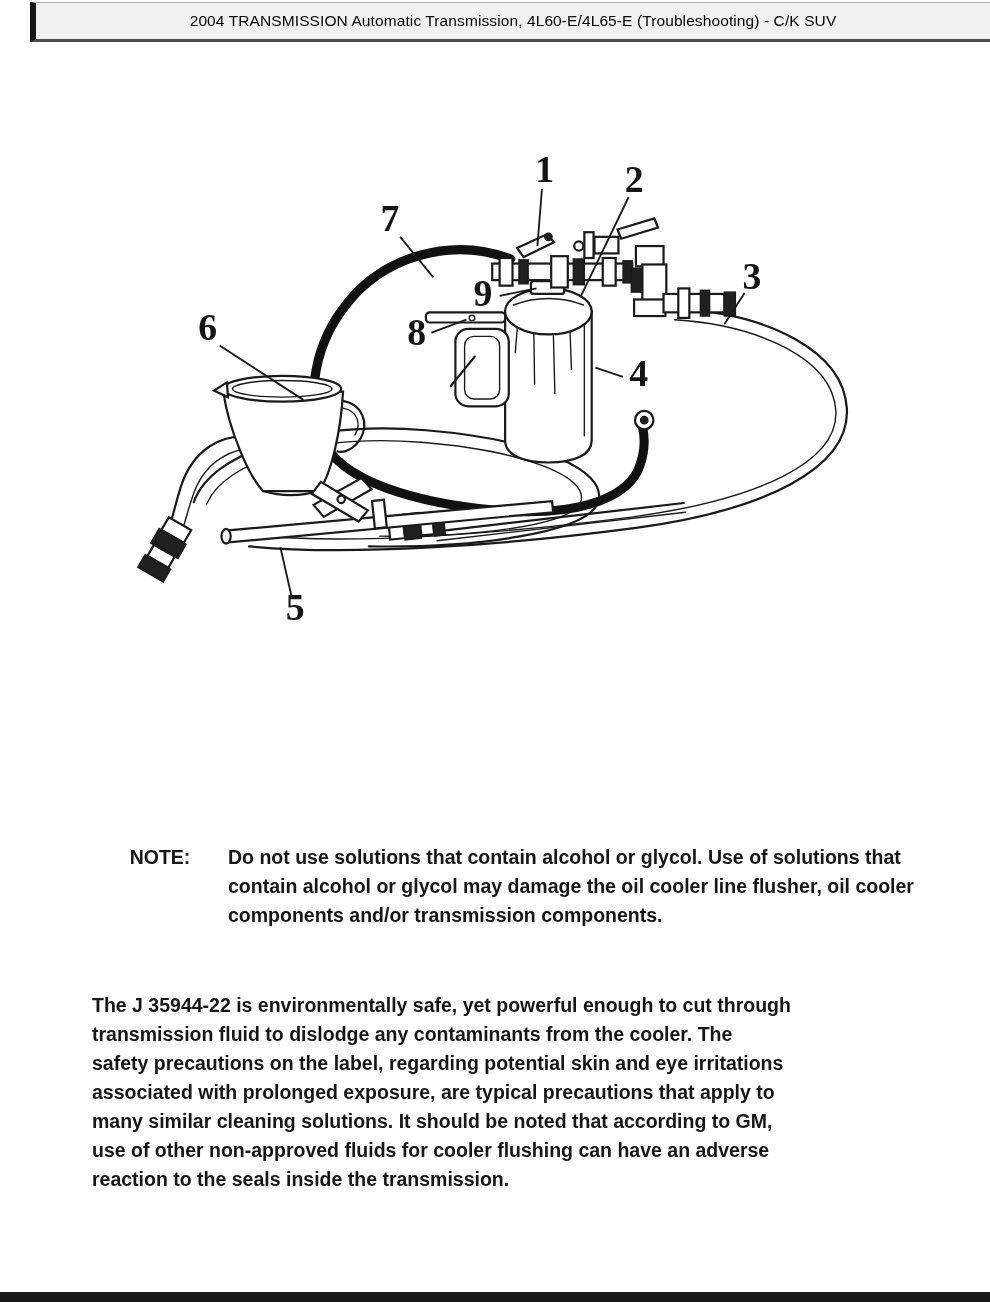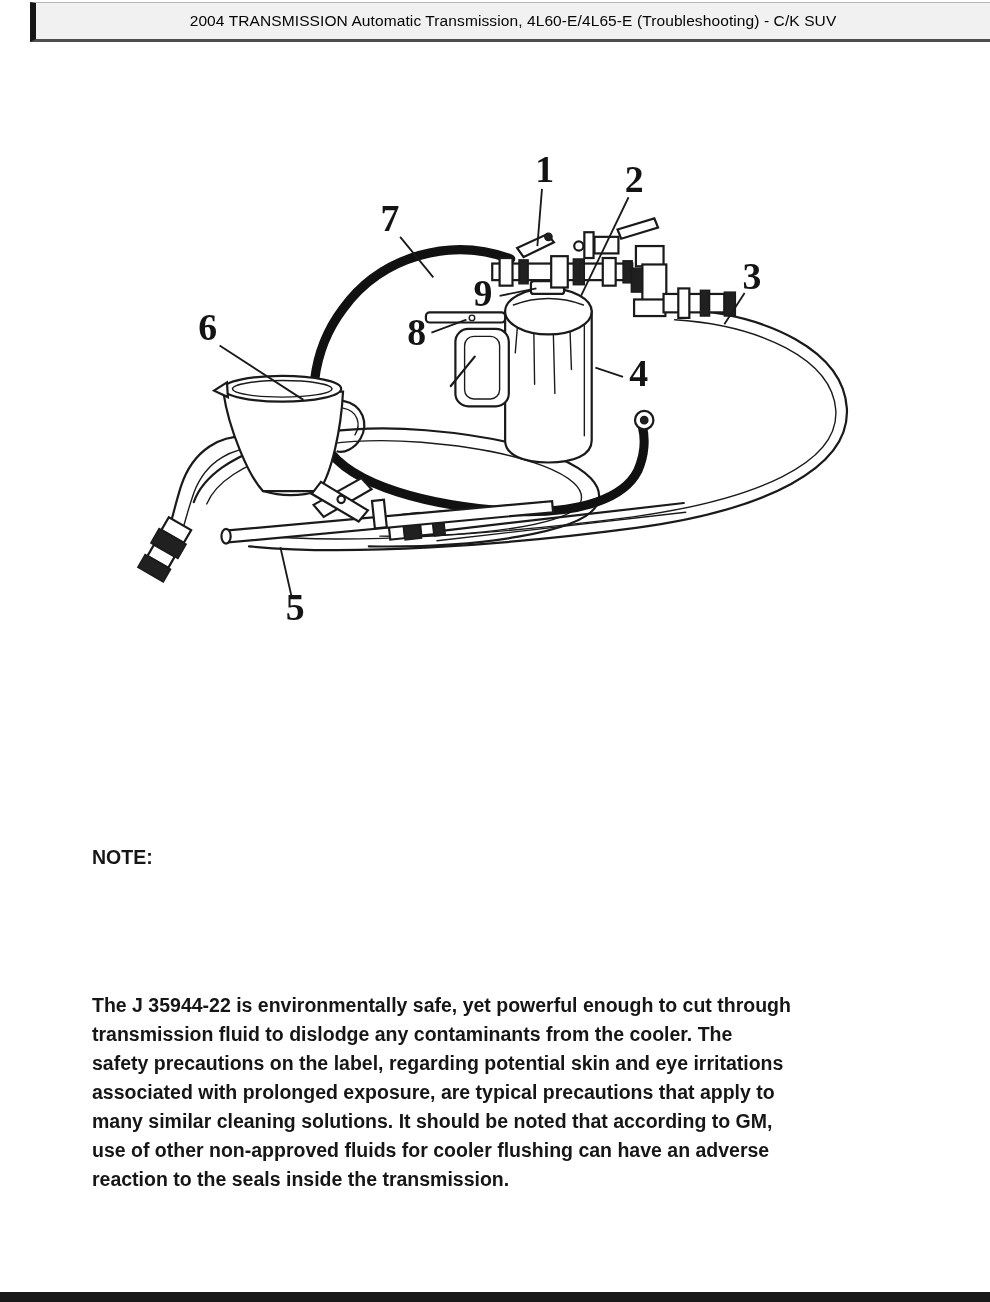--- a/index.html
+++ b/index.html
@@ -26,21 +26,21 @@
   .caption{position:absolute;left:88px;top:755px;font-family:"Liberation Serif",serif;color:#111;}
   .caption .line1{font-size:22px;font-weight:bold;text-decoration:underline;
                   text-decoration-thickness:2px;text-underline-offset:3px;}
   .caption .line2{font-size:21px;font-weight:bold;margin-top:5px;}
 
   
   .callout-block{position:absolute;left:92px;display:flex;color:#161616;
     font-weight:bold;font-size:19.5px;line-height:29px;}
   .callout-block .lbl{flex:0 0 auto;}
   .note-block{top:843px;}
-  .note-block .lbl{width:136px;}
+  .note-block .lbl{width:136px;text-align:center;}
   .note-block .txt{width:706px;}
   .important-block{top:991px;}
   .important-block .lbl{width:160px;}
   .important-block .txt{width:700px;}
 
   
   .step-line{position:absolute;left:50px;top:1265px;width:935px;white-space:nowrap;
     font-family:"Liberation Serif",serif;font-size:22px;color:#0d0d0d;}
   .step-line .num{display:inline-block;margin-right:18px;}
   .step-line .tool{font-weight:bold;}
@@ -178,20 +178,21 @@
         <line x1="426" y1="356" x2="464" y2="342" class="leader"></line>
         <text x="410" y="369" class="callout-num">8</text>
         <line x1="500" y1="316" x2="540" y2="308" class="leader"></line>
         <text x="482" y="327" class="callout-num">9</text>
       </g>
   </svg>
 
 
   <div class="callout-block note-block">
     <div class="lbl">NOTE:</div>
+    <div class="txt">Do not use solutions that contain alcohol or glycol. Use of solutions that contain alcohol or glycol may damage the oil cooler line flusher, oil cooler components and/or transmission components.</div>
   </div>
 
   <div class="callout-block important-block">
     <div class="txt">The J 35944-22 is environmentally safe, yet powerful enough to cut through transmission fluid to dislodge any contaminants from the cooler. The safety precautions on the label, regarding potential skin and eye irritations associated with prolonged exposure, are typical precautions that apply to many similar cleaning solutions. It should be noted that according to GM, use of other non-approved fluids for cooler flushing can have an adverse reaction to the seals inside the transmission.</div>
   </div>
 
 
   <div class="bottom-bar"></div>
 
 </div>

